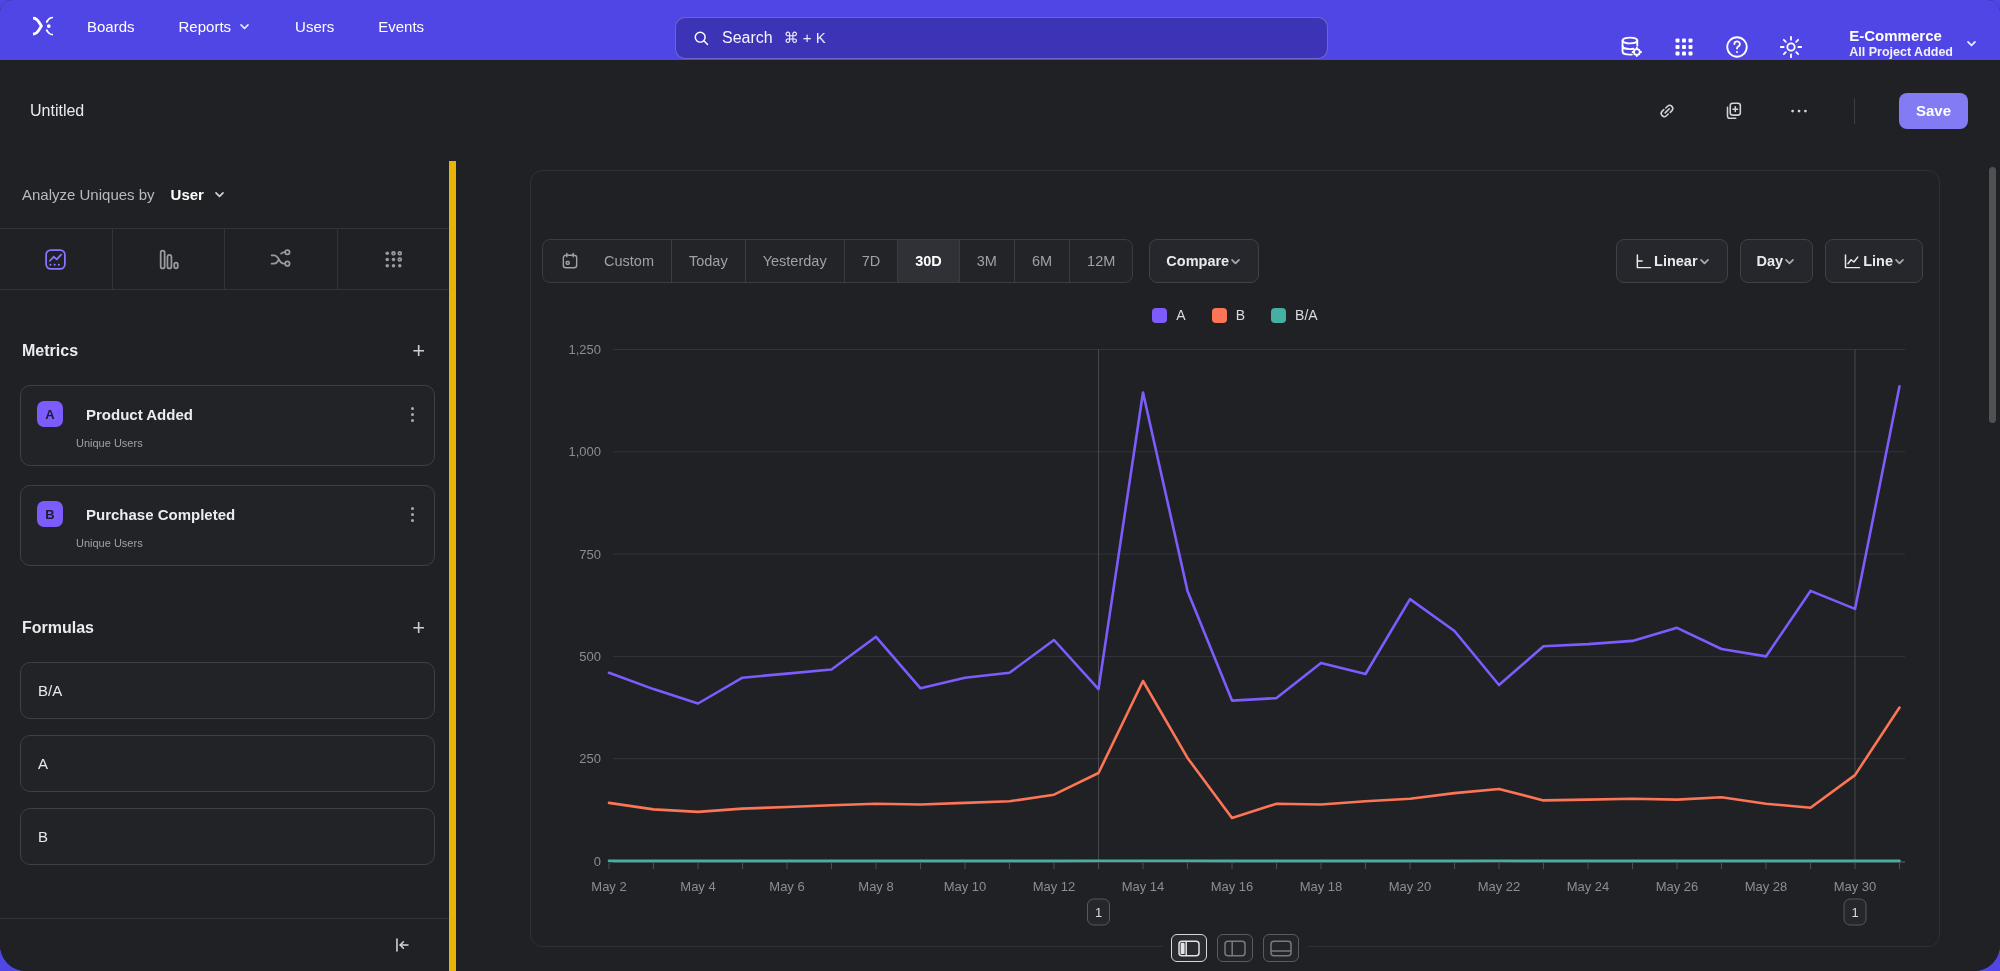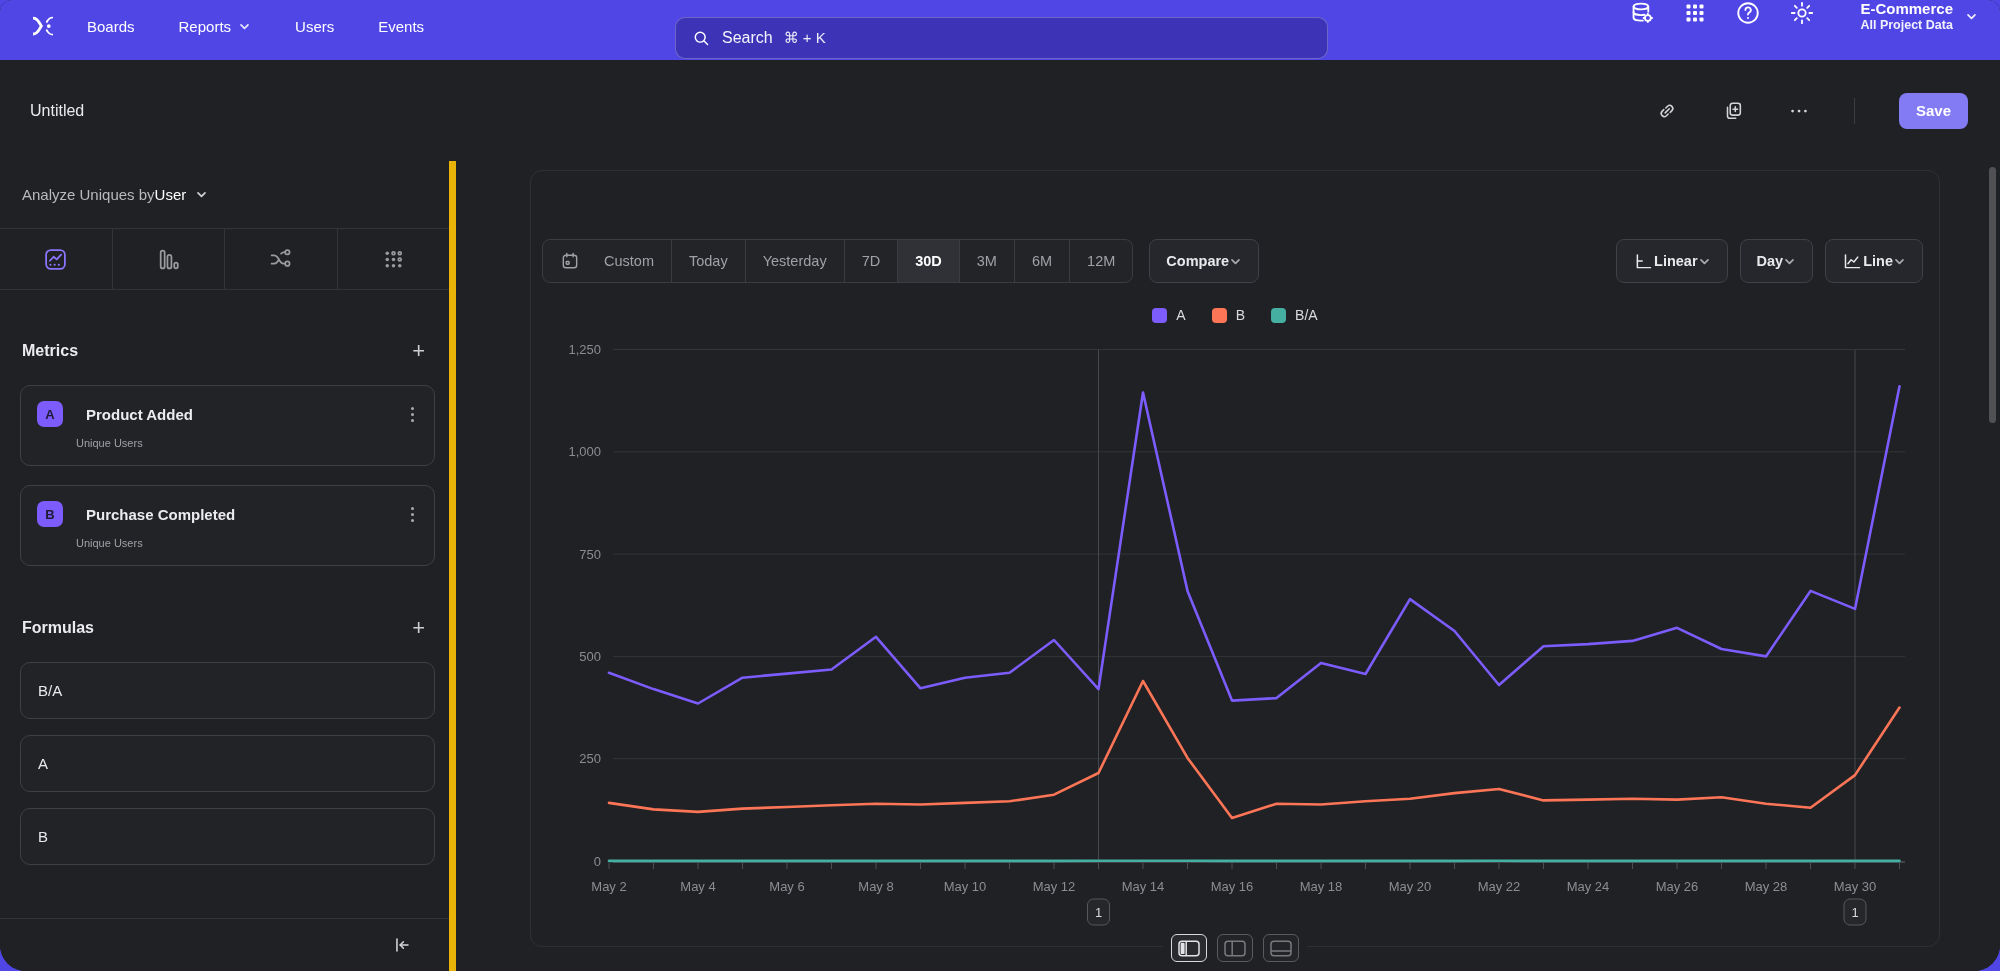--- a/index.html
+++ b/index.html
@@ -18,40 +18,40 @@
   .navitems{display:flex;align-items:center;gap:44px;margin-left:26px}
   .navitem{display:flex;align-items:center;gap:7px;font-size:15px;font-weight:500;color:#fff;cursor:pointer;white-space:nowrap}
   .navitem .chev{color:rgba(255,255,255,.85)}
   .search{
     position:absolute;left:675px;top:17px;width:653px;height:42px;box-sizing:border-box;
     background:rgba(10,5,60,.28);border:1px solid rgba(255,255,255,.25);border-radius:10px;
     display:flex;align-items:center;padding:0 16px;color:#fff;gap:11px;
   }
   .search-text{font-size:16px;color:rgba(255,255,255,.95)}
   .search-short{font-size:15px;color:rgba(255,255,255,.9)}
-  .nav-right{position:absolute;right:22px;top:0;height:60px;display:flex;align-items:flex-start;gap:45px}
+  .nav-right{position:absolute;right:22px;top:0;height:60px;display:flex;align-items:flex-end;gap:45px}
   .nav-icon-btn{color:#fff;display:flex;align-items:center;justify-content:center;cursor:pointer}
   .project{display:flex;align-items:center;gap:12px;cursor:pointer;color:#fff}
   .project-name{font-size:15px;font-weight:700;line-height:18px}
   .project-scope{font-size:12.5px;font-weight:600;line-height:15px;color:rgba(255,255,255,.92)}
   .project .chev{color:rgba(255,255,255,.9)}
 
   
   .subbar{position:absolute;left:0;top:60px;width:2000px;height:101px;background:#202124;border-bottom:1px solid rgba(255,255,255,.055)}
   .subbar-title{position:absolute;left:30px;top:0;height:100%;display:flex;align-items:center;font-size:16px;color:#e9eaec}
   .subbar-right{position:absolute;right:32px;top:0;height:100%;display:flex;align-items:center;gap:44px}
   .sb-icon{color:#d3d4d8;display:flex;align-items:center;cursor:pointer}
   .vdiv{width:1px;height:26px;background:#3c3d42}
   .save-btn{height:36px;padding:0 17px;border:none;border-radius:8px;background:#837bf3;color:#fff;font-size:15px;font-weight:600;font-family:inherit;cursor:pointer}
 
   
   .sidebar{position:absolute;left:0;top:161px;width:456px;bottom:0;background:#202124;border-right:7px solid #eab308;box-sizing:border-box}
   .sb-head{height:67px;display:flex;align-items:center;padding:0 22px;border-bottom:1px solid #33343a}
   .sb-head-prefix{font-size:15px;color:#b9babd}
-  .sb-head-value{font-size:15px;color:#fff;font-weight:400;margin-left:0}
+  .sb-head-value{font-size:15px;color:#fff;font-weight:700;margin-left:16px}
   .sb-head .chev{color:#cfd0d4;margin-left:9px}
   .sb-tabs{height:60px;display:flex;border-bottom:1px solid #33343a}
   .sb-tab{flex:1;display:flex;align-items:center;justify-content:center;color:#9a9b9f;border-right:1px solid #33343a;cursor:pointer}
   .sb-tab:last-child{border-right:none}
   .sb-tab.selected{color:#8b74ff}
   .sb-scroll{position:absolute;top:128px;left:0;right:0;bottom:52px;padding:0 14px 0 20px;overflow:hidden;box-sizing:border-box}
   .sec-head{display:flex;align-items:center;justify-content:space-between;margin:52px 6px 24px 2px}
   .sec-head:first-child{margin-top:52px}
   .sec-title{font-size:16px;font-weight:700;color:#ececef}
   .plus-btn{background:none;border:none;color:#cbccd1;font-size:22px;font-weight:300;line-height:20px;font-family:inherit;cursor:pointer;padding:0 4px}
@@ -171,21 +171,21 @@
           <span class="nav-icon-btn icon">
             <svg width="26" height="26" viewBox="0 0 24 24" fill="none" stroke="currentColor" stroke-width="1.7" stroke-linecap="round" stroke-linejoin="round">
               <circle cx="12" cy="12" r="3.4"></circle>
               <path d="M12 2.6v2.6M12 18.8v2.6M2.6 12h2.6M18.8 12h2.6M5.4 5.4l1.8 1.8M16.8 16.8l1.8 1.8M18.6 5.4l-1.8 1.8M7.2 16.8l-1.8 1.8"></path>
             </svg>
           </span>
         </span>
       <div class="project">
         <div>
           <div class="project-name">E-Commerce</div>
-          <div class="project-scope">All Project Data</div>
+          <div class="project-scope">All Project Added</div>
         </div>
         <span class="icon chev">
             <svg width="13" height="13" viewBox="0 0 13 13" fill="none" stroke="currentColor" stroke-width="1.7" stroke-linecap="round" stroke-linejoin="round">
               <polyline points="3,4.8 6.5,8.4 10,4.8"></polyline>
             </svg>
           </span>
       </div>
     </div>
   </header>
 

